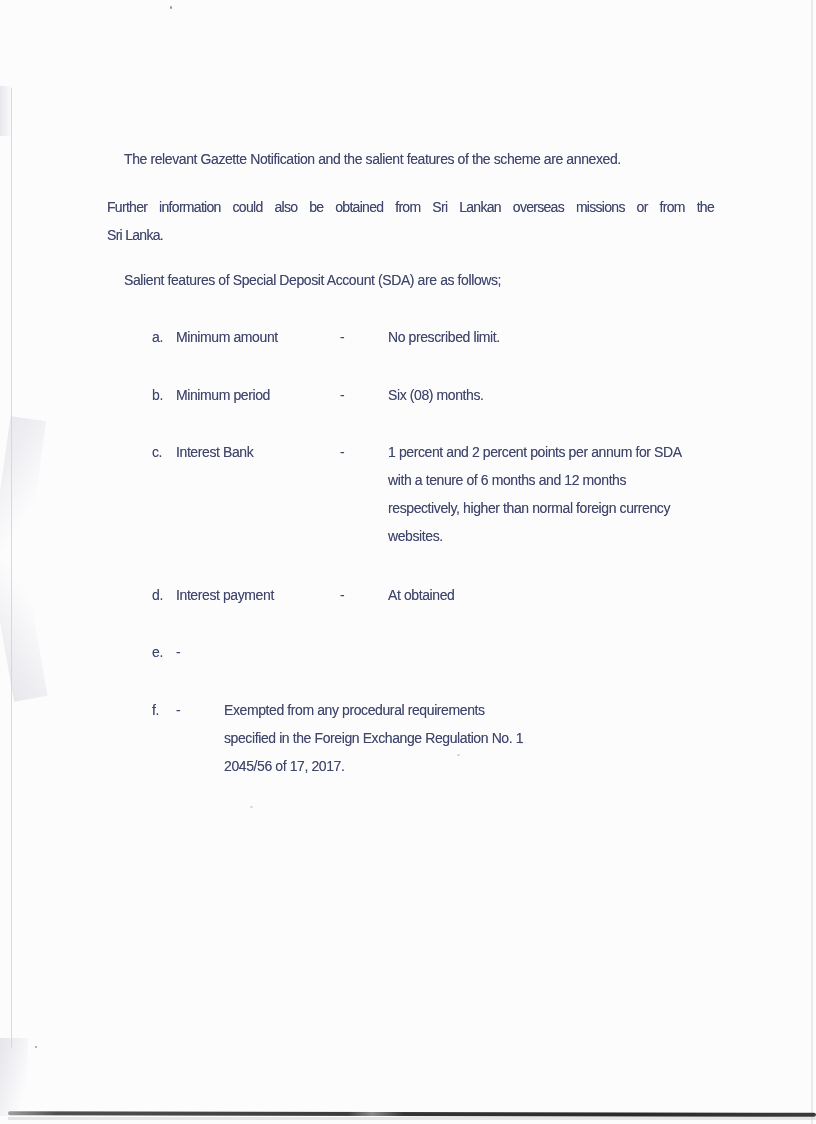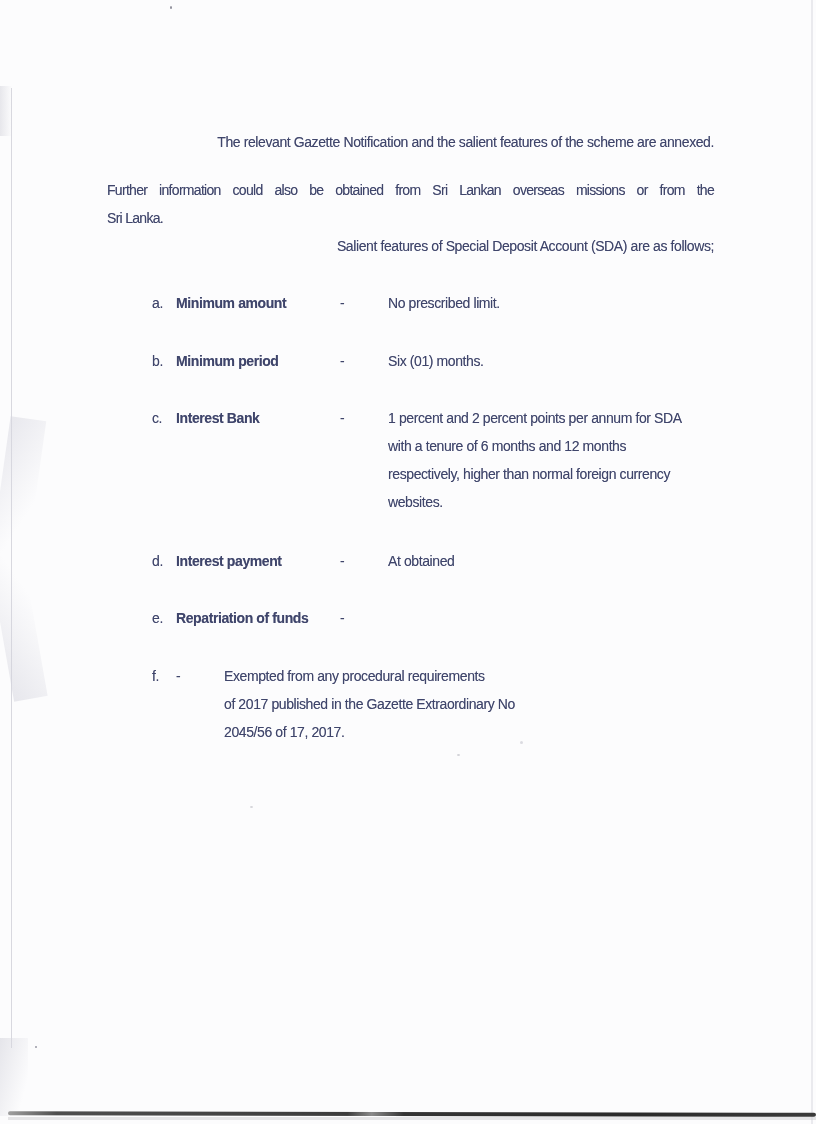--- a/index.html
+++ b/index.html
@@ -9,30 +9,30 @@
     background:#fcfcfd;
     overflow:hidden;
     font-family:"Liberation Sans", sans-serif;
     color:#3f456b;
   }
   .content {
     position:absolute; left:107px; top:128px; width:607px;
     font-size:14px; line-height:28px; letter-spacing:-0.4px;
     text-shadow:0 0 0.6px rgba(63,69,107,0.45);
   }
-  .content p { margin:0;text-align:right; }
+  .content p { margin:17px; }
   .p1 { white-space:nowrap; }
   .p2 { margin-top:20px; }
   .p2 .jline { text-align:justify; text-align-last:justify; letter-spacing:-0.7px; }
   .p2 .jline.last { text-align:center; text-align-last:left; }
   .p3 { margin-top:29px; white-space:nowrap; }
   .list { margin:0; }
   .row { display:flex; align-items:flex-start; padding-left:45px; }
   .row .num   { width:24px; flex:0 0 auto; }
-  .row .label { width:164px; flex:0 0 auto; white-space:nowrap;font-weight:bold; }
+  .row .label { width:164px; flex:0 0 auto; white-space:nowrap; }
   .row .dash  { width:48px; flex:0 0 auto; }
   .row .value { flex:1 1 auto; min-width:0; }
   .row .value .vline { display:block; white-space:nowrap; }
   .mt29 { margin-top:29px; }
   .mt30 { margin-top:30px; }
   .mt31 { margin-top:31px; }
 
   
   .artifact { position:absolute; pointer-events:none; }
   .edge-left-line   { left:11px; top:88px; width:1px; height:960px; background:rgba(185,185,198,0.55); }
@@ -93,21 +93,21 @@
         <span class="value">
           <span class="vline">No prescribed limit.</span>
         </span>
       </div>
 
       <div class="row mt30">
         <span class="num">b.</span>
         <span class="label">Minimum period</span>
         <span class="dash">-</span>
         <span class="value">
-          <span class="vline">Six (01) months.</span>
+          <span class="vline">Six (08) months.</span>
         </span>
       </div>
 
       <div class="row mt29">
         <span class="num">c.</span>
         <span class="label">Interest Bank</span>
         <span class="dash">-</span>
         <span class="value">
           <span class="vline">1 percent and 2 percent points per annum for SDA</span>
           <span class="vline">with a tenure of 6 months and 12 months</span>
@@ -120,29 +120,28 @@
         <span class="num">d.</span>
         <span class="label">Interest payment</span>
         <span class="dash">-</span>
         <span class="value">
           <span class="vline">At obtained</span>
         </span>
       </div>
 
       <div class="row mt29">
         <span class="num">e.</span>
-        <span class="label">Repatriation of funds</span>
         <span class="dash">-</span>
       </div>
 
       <div class="row mt30">
         <span class="num">f.</span>
         <span class="dash">-</span>
         <span class="value">
           <span class="vline">Exempted from any procedural requirements</span>
-          <span class="vline">of 2017 published in the Gazette Extraordinary No</span>
+          <span class="vline">specified in the Foreign Exchange Regulation No. 1</span>
           <span class="vline">2045/56 of 17, 2017.</span>
         </span>
       </div>
 
     </div>
   </div>
 </div>
 
 </body></html>

